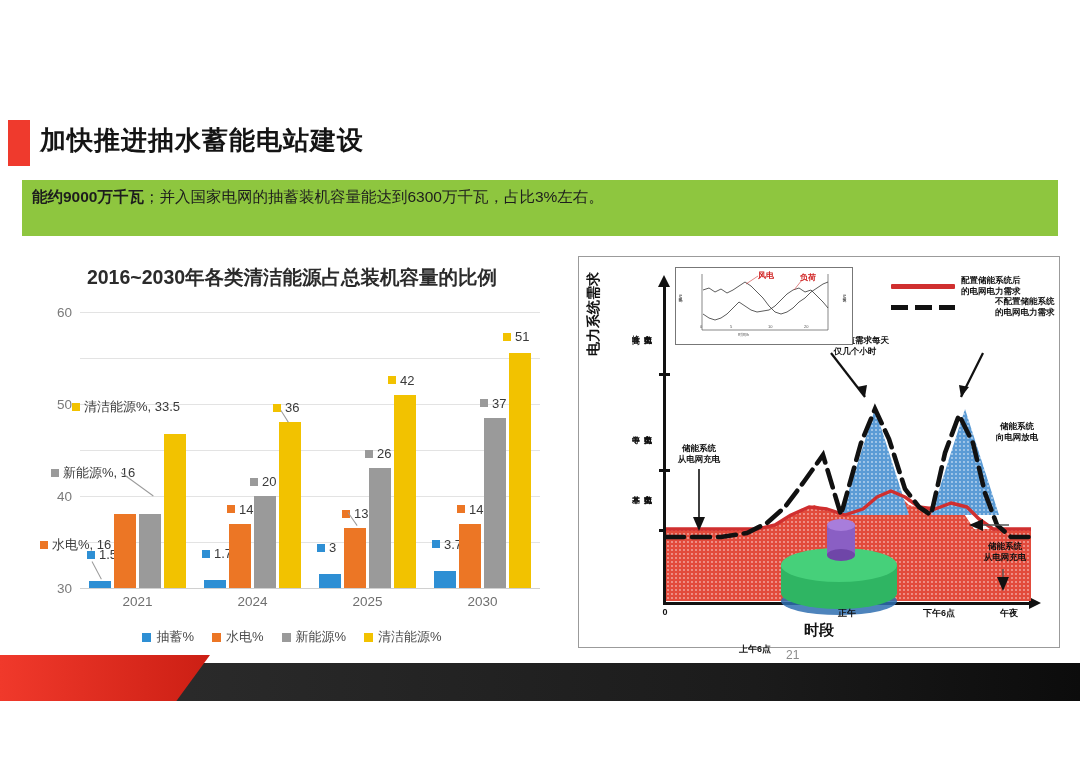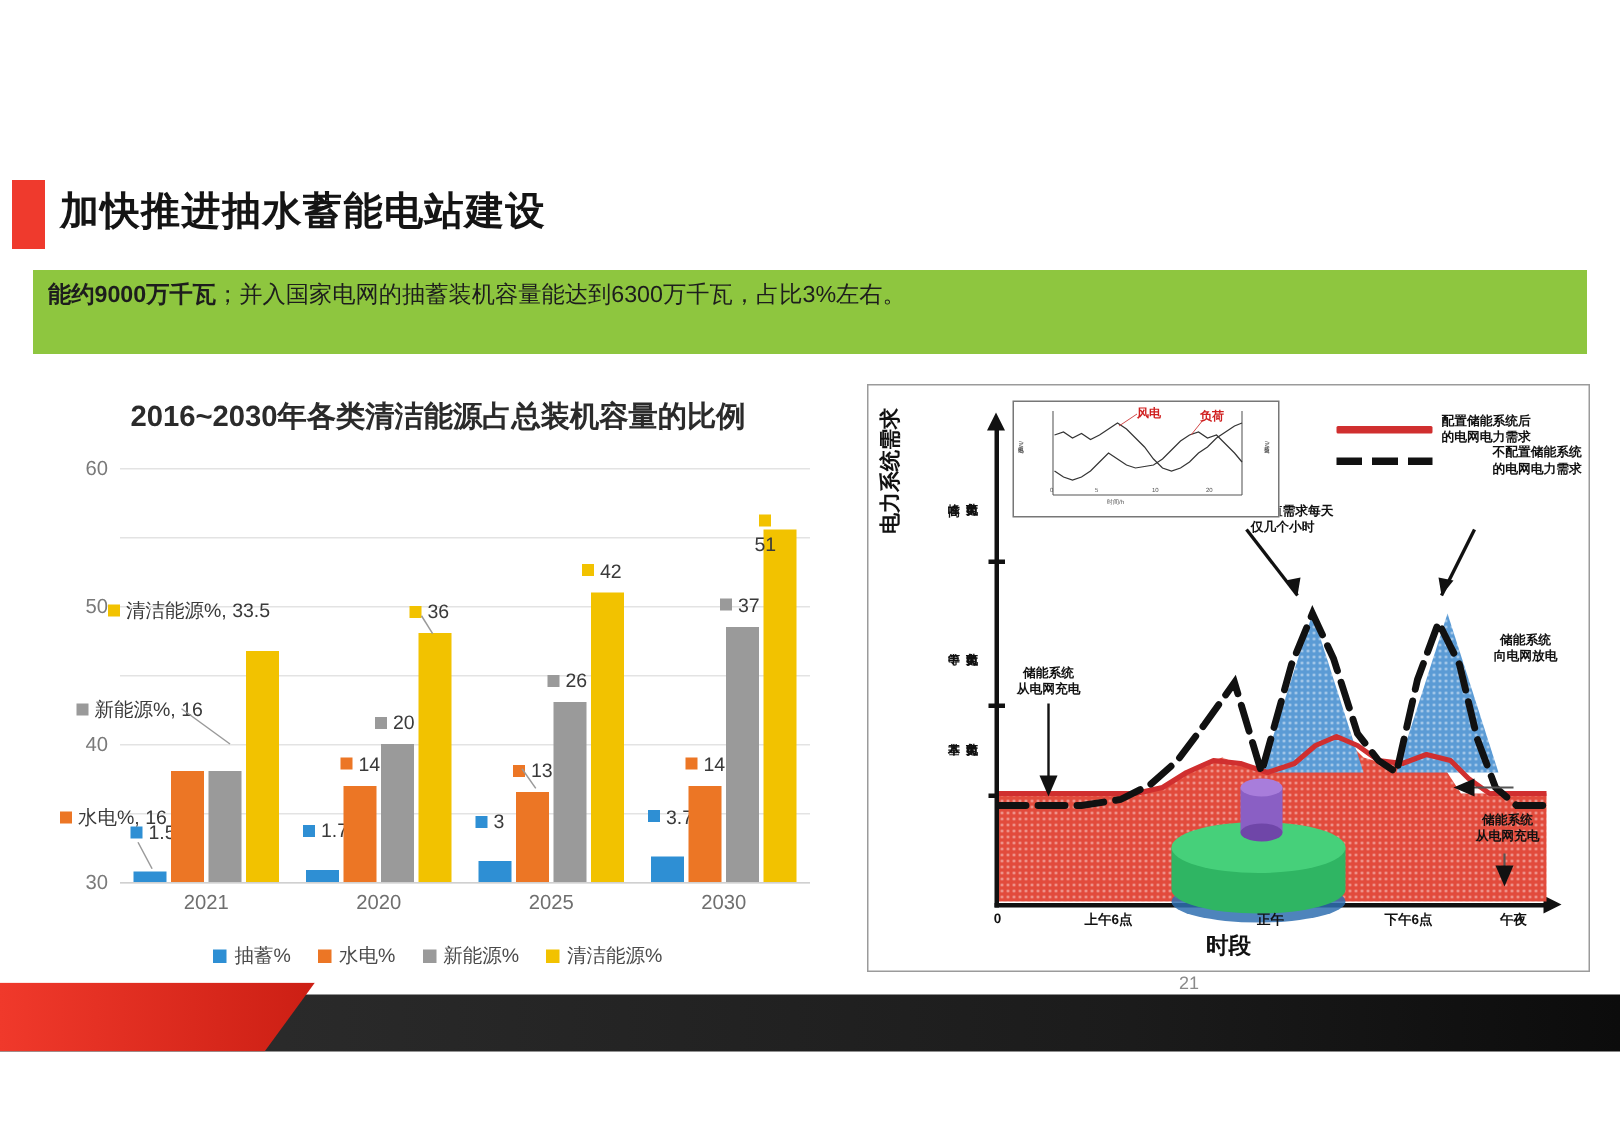--- a/index.html
+++ b/index.html
@@ -263,29 +263,29 @@
           <div class="dlabel" style="left: 32px; top: 189.6px;">
             <span class="sw c1"></span>
             <span>14</span>
           </div>
           <div class="bar c2" style="left: 59px; height: 170.2px;"></div>
           <div class="dlabel" style="left: 55px; top: 83.8px;">
             <span class="sw c2"></span>
             <span>37</span>
           </div>
           <div class="bar c3" style="left: 84px; height: 234.6px;"></div>
-          <div class="dlabel" style="left: 78px; top: 31px; flex-direction: column;">
+          <div class="dlabel" style="left: 78px; top: 17px;">
             <span class="sw c3"></span>
             <span>51</span>
           </div>
         </div>
       </div>
     <div id="xticks">
         <div class="xtick" style="left: 115.5px;">2021</div>
-        <div class="xtick" style="left: 230.5px;">2020</div>
+        <div class="xtick" style="left: 230.5px;">2024</div>
         <div class="xtick" style="left: 345.5px;">2025</div>
         <div class="xtick" style="left: 460.5px;">2030</div>
       </div>
 
     <div class="legend" id="legend">
         <div class="legend-item">
           <span class="sw c0"></span>
           <span>抽蓄%</span>
         </div>
         <div class="legend-item">
@@ -444,21 +444,21 @@
       <div class="inset-tiny" style="left:2px;top:26px;writing-mode:vertical-rl;">风电/MW</div>
       <div class="inset-tiny" style="left:166px;top:26px;writing-mode:vertical-rl;">负荷/MW</div>
       <div class="inset-tiny" style="left:24px;top:56px;">0</div>
       <div class="inset-tiny" style="left:54px;top:56px;">5</div>
       <div class="inset-tiny" style="left:92px;top:56px;">10</div>
       <div class="inset-tiny" style="left:128px;top:56px;">20</div>
     </div>
 
     <div id="dgxticks">
         <div class="dg-xtick" style="left: 86px;">0</div>
-        <div class="dg-xtick" style="left: 160px;">上午6点</div>
+        <div class="dg-xtick" style="left: 176px; margin-top: 36px;">上午6点</div>
         <div class="dg-xtick" style="left: 268px;">正午</div>
         <div class="dg-xtick" style="left: 360px;">下午6点</div>
         <div class="dg-xtick" style="left: 430px;">午夜</div>
       </div>
     <div class="dg-xlabel">时段</div>
   </div>
 
   <div class="footer-dark"></div>
   <div class="footer-red"></div>
   <div class="page-num">21</div>

